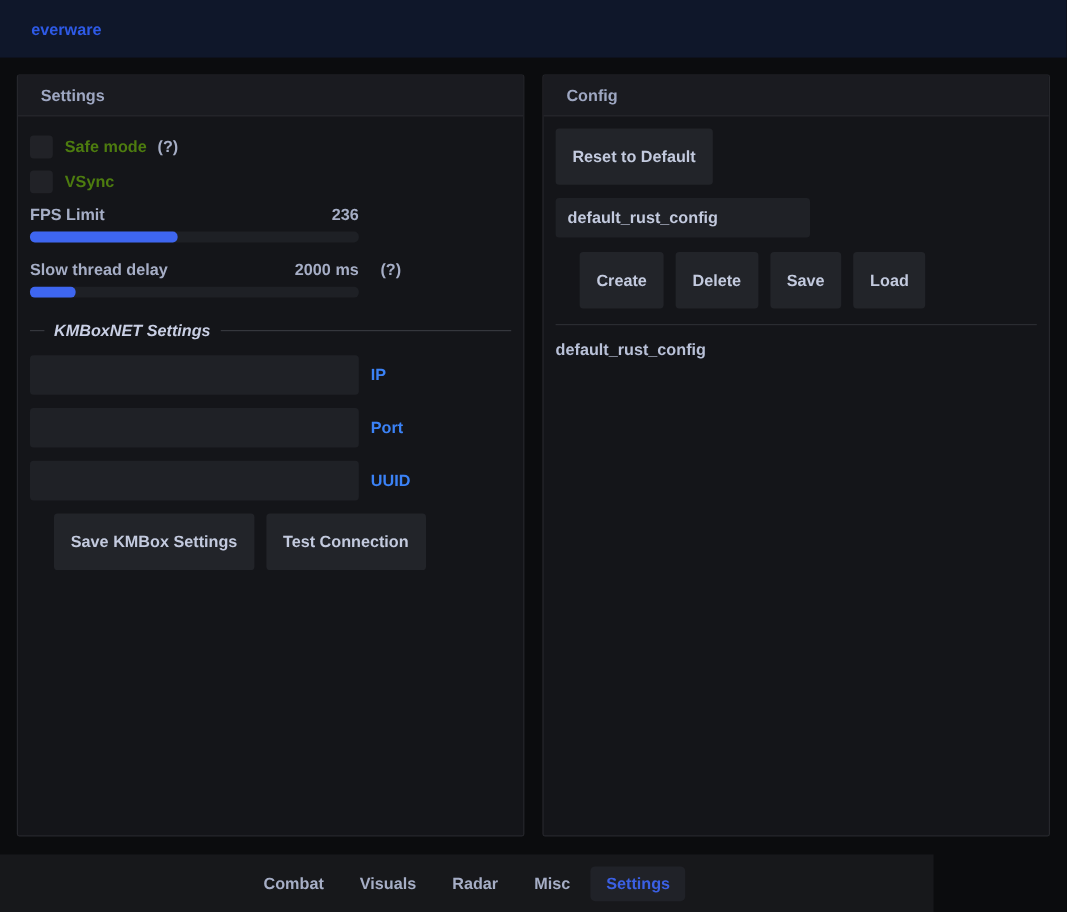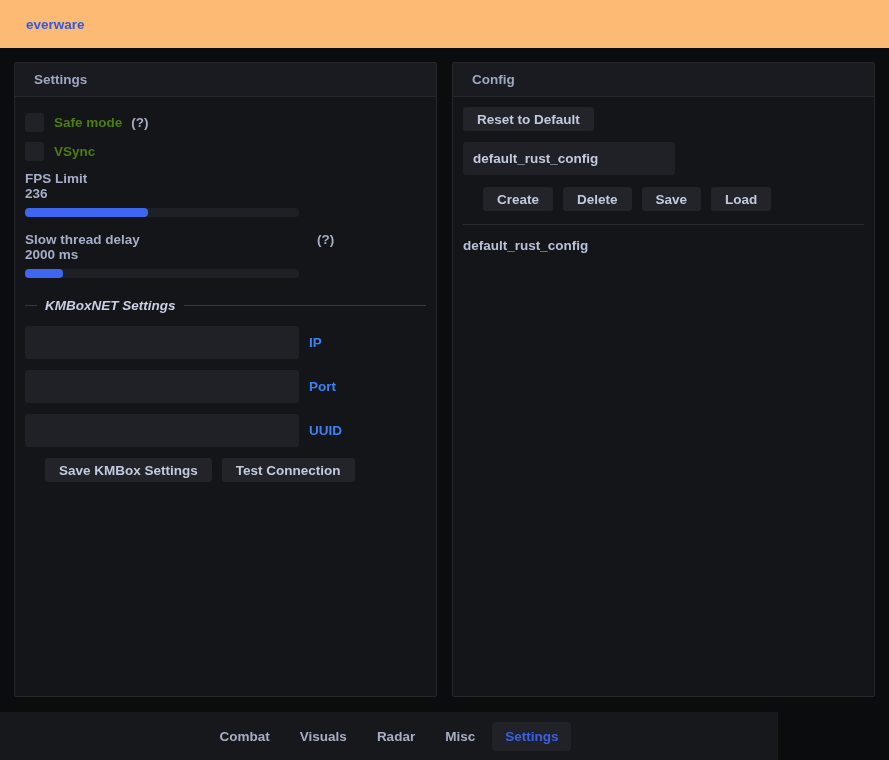--- a/index.html
+++ b/index.html
@@ -6,21 +6,21 @@
   html, body {
     width: 889px; height: 760px;
     background: #0b0c0e;
     font-family: "Liberation Sans", sans-serif;
     overflow: hidden;
     position: relative;
   }
   
   .topbar {
     position: absolute; left: 0; top: 0; width: 889px; height: 48px;
-    background: #fdba74;
+    background: #0f172a;
     display: flex; align-items: center;
   }
   .brand {
     margin-left: 26px;
     color: #2e5ae6; font-size: 13.5px; font-weight: 700;
   }
   
   .panel {
     position: absolute; top: 62px; height: 635px; width: 423px;
     background: #141519;
@@ -46,21 +46,20 @@
   }
   .check-label { margin-left: 10px; color: #4d7c0f; font-size: 13.5px; font-weight: 700; }
   .help-mark { margin-left: 9px; color: #a6aec6; font-size: 13.5px; font-weight: 700; }
 
   
   .slider-group { margin-top: 7px; }
   .slider-caption {
     width: 274px; display: flex; justify-content: space-between; align-items: baseline;
     color: #a6aec6; font-size: 13.5px; font-weight: 700;
     position: relative;
-    flex-direction: column;
   }
   .slider-caption .help-mark { position: absolute; left: 283px; top: 0; }
   .slider-track {
     margin-top: 7px; width: 274px; height: 9px;
     background: #1e2025; border-radius: 4px;
     position: relative; cursor: pointer;
   }
   .slider-fill {
     position: absolute; left: 0; top: 0; height: 9px;
     background: #3e66f0; border-radius: 4px;
@@ -82,21 +81,21 @@
     width: 274px; height: 33px;
     background: #1f2126; border: none; outline: none; border-radius: 3px;
     color: #c3cade; font-size: 13.5px; font-weight: 700;
     padding: 0 10px;
     font-family: "Liberation Sans", sans-serif;
   }
   .input-label { margin-left: 10px; color: #3b82f6; font-size: 13.5px; font-weight: 700; }
 
   
   .btn {
-    height: 24px; background: #222429; border: none; border-radius: 3px;
+    height: 47px; background: #222429; border: none; border-radius: 3px;
     color: #c3cade; font-size: 13.5px; font-weight: 700;
     padding: 0 14px; cursor: pointer;
     font-family: "Liberation Sans", sans-serif;
   }
   .btn-row { display: flex; margin-top: 1px; padding-left: 20px; }
   .btn-row .btn { margin-right: 10px; }
 
   
   .config-name-input {
     width: 212px; height: 33px;

